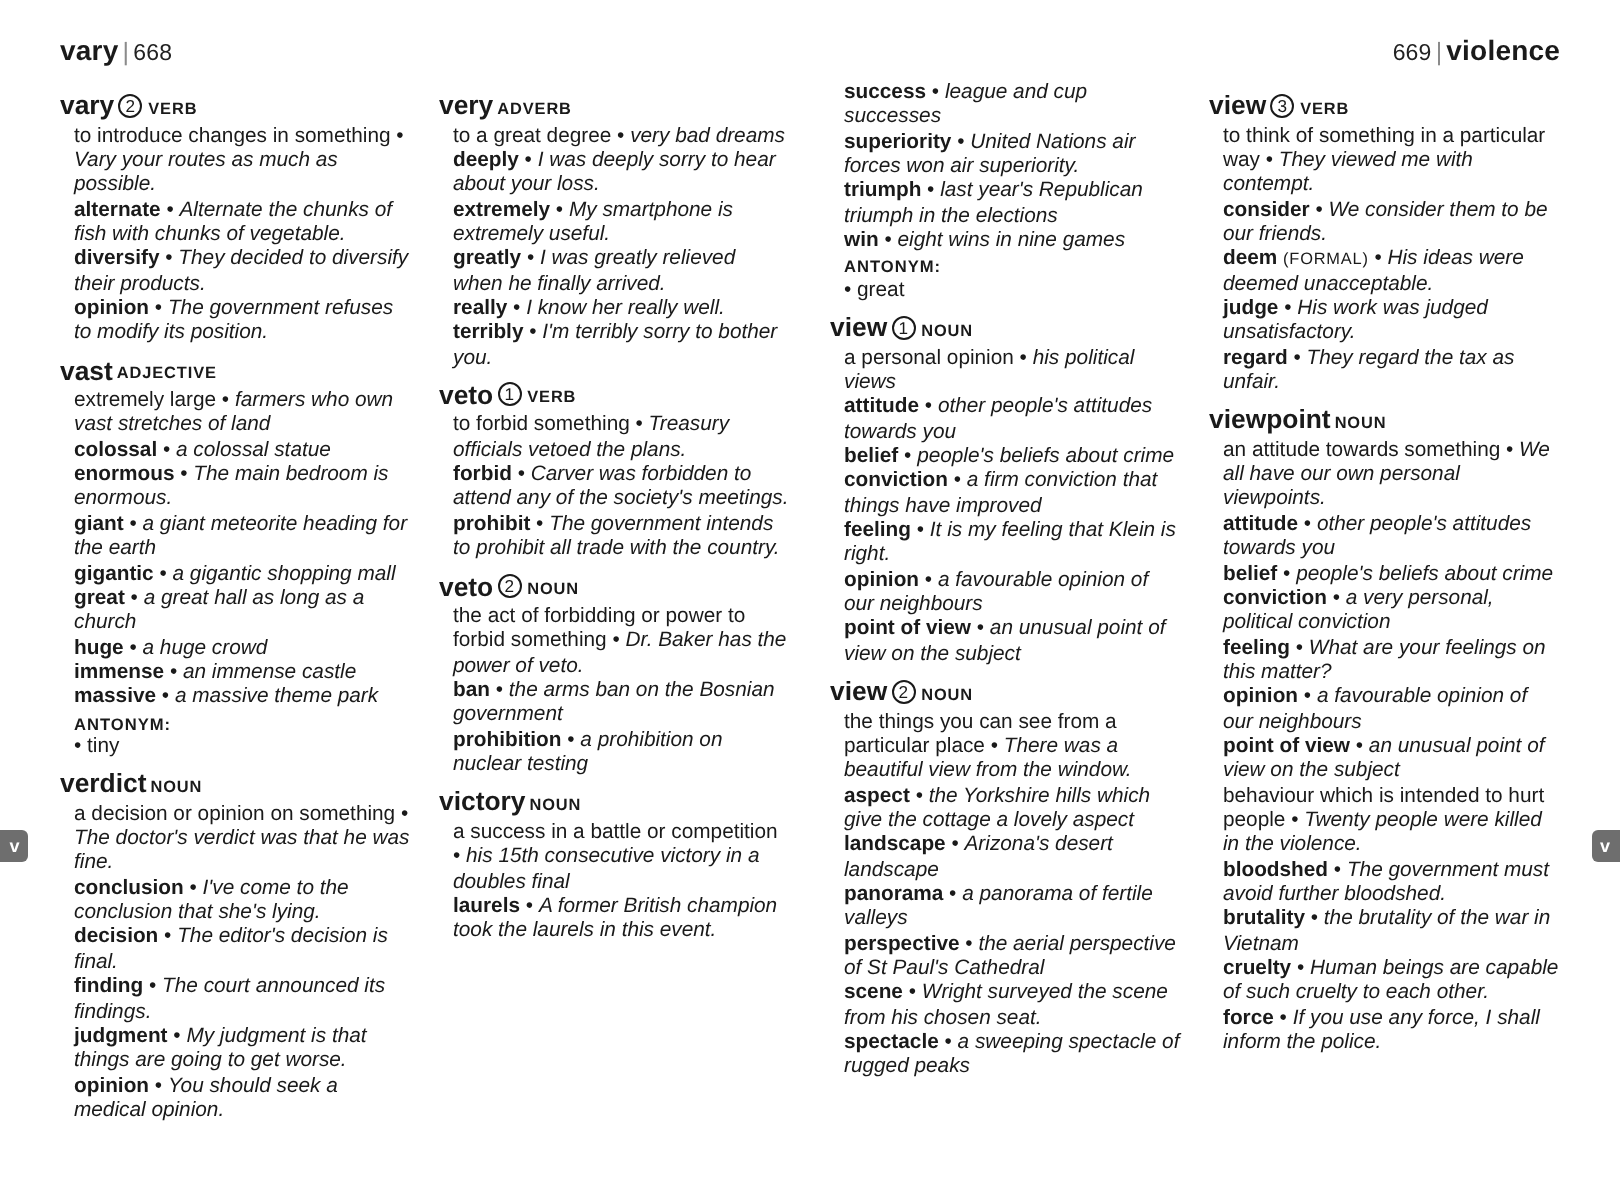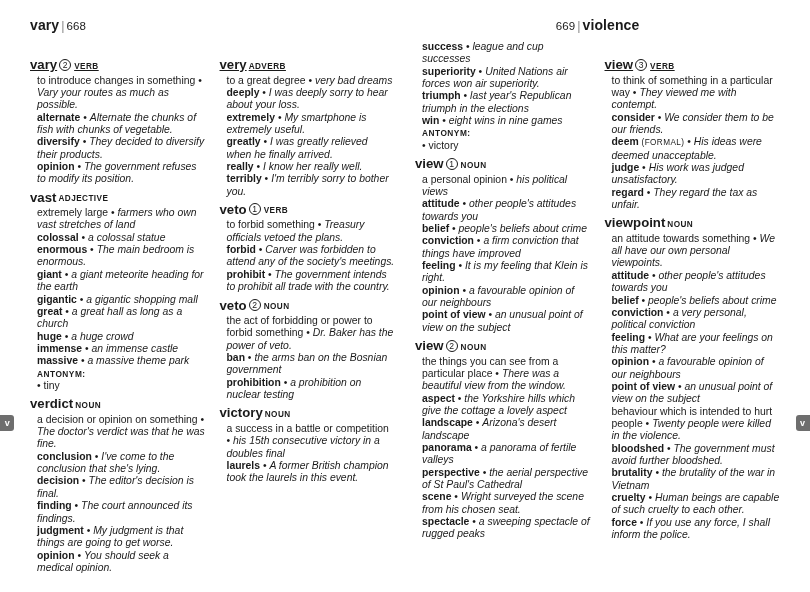--- a/index.html
+++ b/index.html
@@ -33,21 +33,21 @@
 
   
   .runhead {
     height: 22px;
     font-size: 12.5px;
     line-height: 18px;
     letter-spacing: .1px;
     white-space: nowrap;
   }
   .runhead.left  { text-align: left; }
-  .runhead.right { text-align: center; }
+  .runhead.right { text-align: right; }
   .runhead .word {
     font-weight: 700;
     font-size: 14px;
   }
   .runhead .bar {
     color: #8b8b8b;
     font-weight: 400;
     margin: 0 2px;
   }
   .runhead .folio {
@@ -71,21 +71,21 @@
   
   .entry { margin-bottom: 0; }
   .headword-line {
     font-size: 13.2px;
     font-weight: 700;
     line-height: 16px;
     margin-top: 4px;
     margin-bottom: 0px;
     text-indent: 0;
   }
-  .entry:first-child > .headword-line { margin-top: 16px; text-decoration: underline; }
+  .entry:first-child > .headword-line { margin-top: 4px; }
   .hw { font-weight: 700; }
   .sense-num {
     display: inline-block;
     font-size: 8.6px;
     font-weight: 400;
     border: 1px solid #1a1a1a;
     border-radius: 50%;
     width: 10px;
     height: 10px;
     line-height: 10px;
@@ -267,21 +267,21 @@
     <div class="cols">
       <div class="col" id="R0">
           <div class="entry">
             <div class="body-block">
               <p class="syn"><span class="w">success</span><span class="sep"> • </span><span class="ex">league and cup successes</span></p>
               <p class="syn"><span class="w">superiority</span><span class="sep"> • </span><span class="ex">United Nations air forces won air superiority.</span></p>
               <p class="syn"><span class="w">triumph</span><span class="sep"> • </span><span class="ex">last year's Republican triumph in the elections</span></p>
               <p class="syn"><span class="w">win</span><span class="sep"> • </span><span class="ex">eight wins in nine games</span></p>
             </div>
             <p class="antonym-label">ANTONYM:</p>
-            <p class="antonym-val">• victory</p>
+            <p class="antonym-val">• great</p>
           </div>
           <div class="entry">
             <div class="headword-line"><span class="hw">view</span><span class="sense-num">1</span><span class="pos">NOUN</span></div>
             <div class="body-block">
               <p class="def">a personal opinion<span class="sep"> • </span><span class="ex">his political views</span></p>
               <p class="syn"><span class="w">attitude</span><span class="sep"> • </span><span class="ex">other people's attitudes towards you</span></p>
               <p class="syn"><span class="w">belief</span><span class="sep"> • </span><span class="ex">people's beliefs about crime</span></p>
               <p class="syn"><span class="w">conviction</span><span class="sep"> • </span><span class="ex">a firm conviction that things have improved</span></p>
               <p class="syn"><span class="w">feeling</span><span class="sep"> • </span><span class="ex">It is my feeling that Klein is right.</span></p>
               <p class="syn"><span class="w">opinion</span><span class="sep"> • </span><span class="ex">a favourable opinion of our neighbours</span></p>

